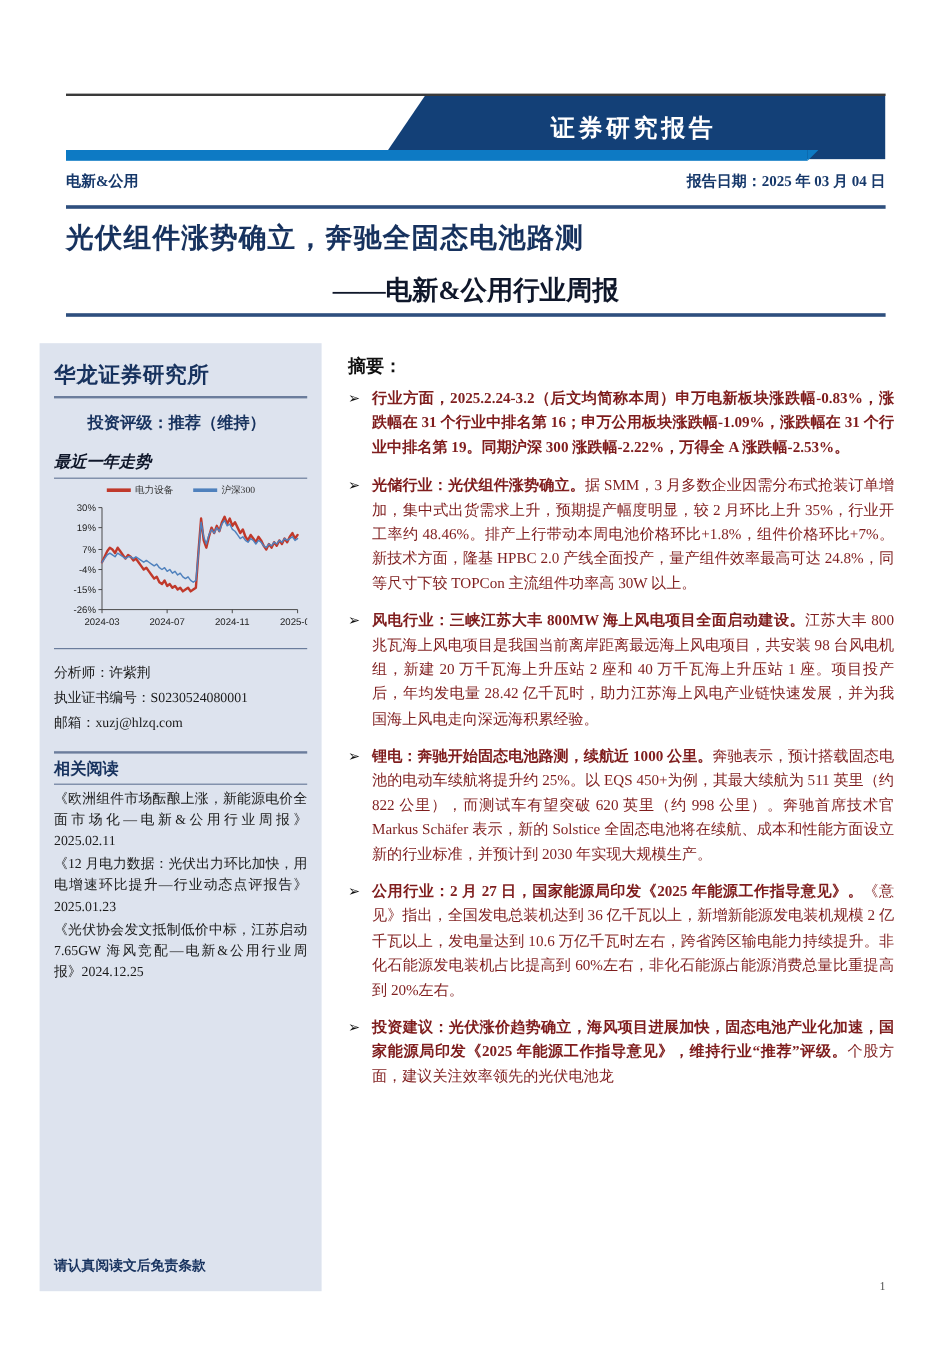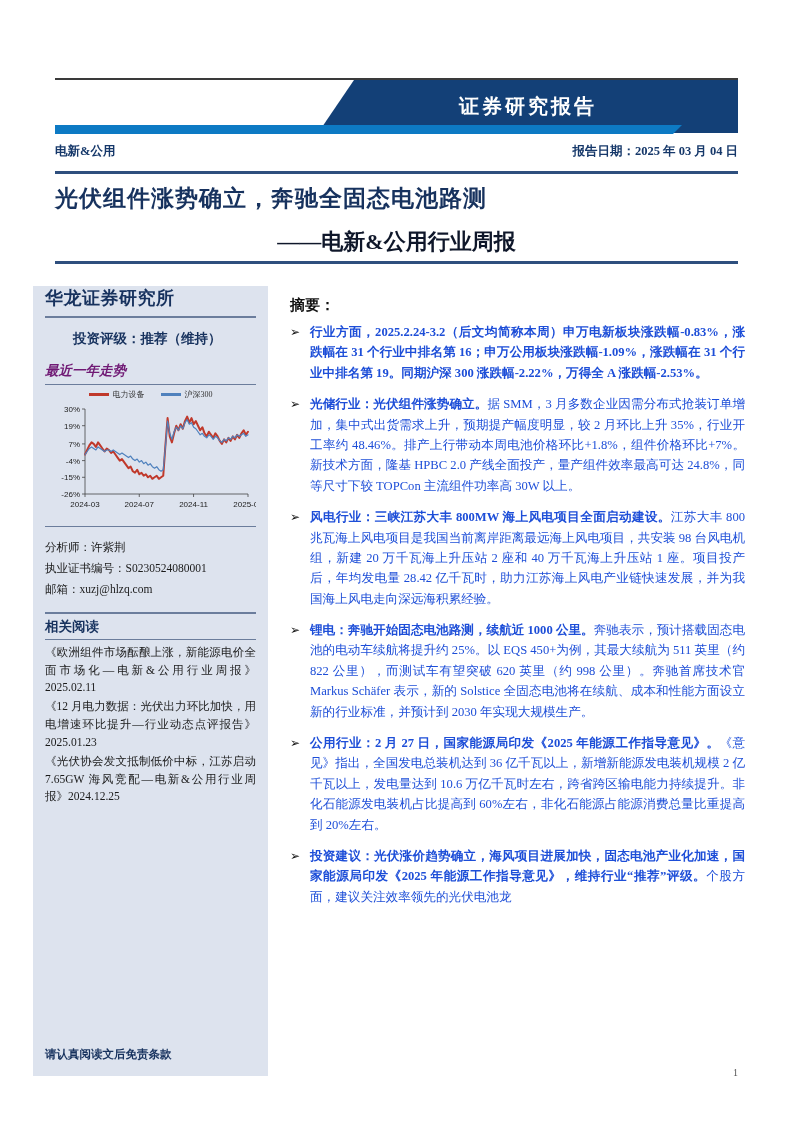--- a/index.html
+++ b/index.html
@@ -114,20 +114,21 @@
     position: absolute;
     left: 33px; top: 286px;
     width: 235px;
     height: 790px;
     background: #dde3ee;
     padding: 0;
   }
   .sb-inner { padding: 0 12px; }
 
   .sb-firm {
+    padding-top: 14px;
     font-size: 18px;
     font-weight: bold;
     color: #17325e;
     letter-spacing: 0.5px;
   }
   .sb-hr {
     height: 1.5px;
     background: #6b7d9c;
     margin: 6px 0 0 0;
   }
@@ -135,21 +136,21 @@
     margin-top: 12px;
     font-size: 13.5px;
     font-weight: bold;
     color: #17325e;
     margin-left: 28px;
   }
   .sb-trend-h {
     margin-top: 14px;
     font-size: 13.5px;
     font-weight: bold;
-    color: #701a75;
+    color: #0f172a;
     font-style: italic;
   }
   .sb-hr2 {
     height: 1px;
     background: #6b7d9c;
     margin-top: 4px;
   }
 
   
   .chart-wrap {
@@ -240,21 +241,21 @@
     flex: 0 0 20px;
     font-size: 12px;
     color: #111;
     line-height: 1.62;
     padding-top: 1px;
   }
   .bullet .body {
     flex: 1;
     font-size: 12.6px;
     line-height: 1.62;
-    color: #1d4ed8;
+    color: #7f1d1d;
     text-align: justify;
     text-justify: inter-ideograph;
   }
   .bullet .body b { font-weight: bold; }
 
   .page-num {
     position: absolute;
     right: 55px;
     bottom: 44px;
     font-size: 10px;

